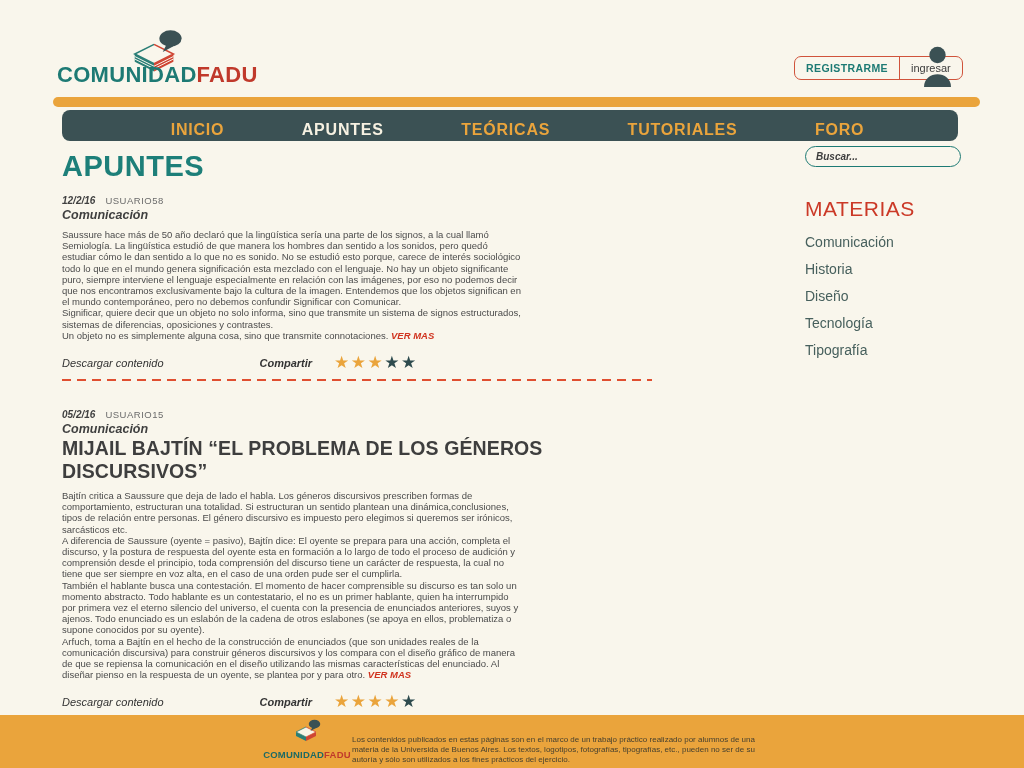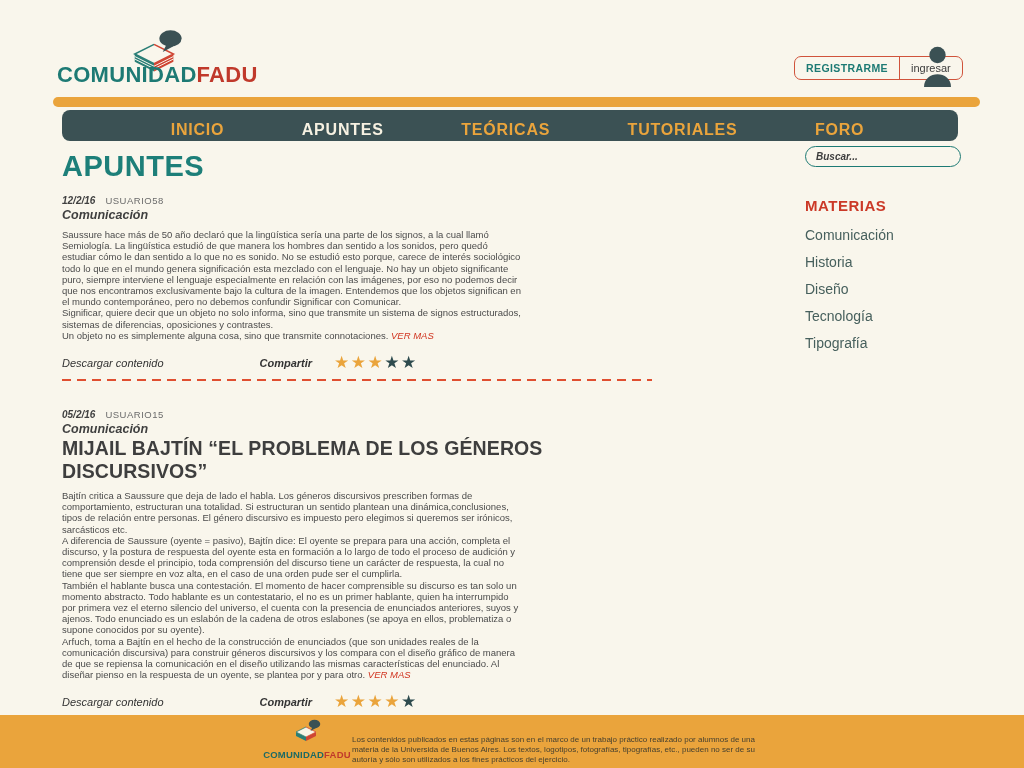--- a/index.html
+++ b/index.html
@@ -32,40 +32,40 @@
   .page-title { font-size:29px; font-weight:700; letter-spacing:.5px; color:#1d7f79; }
 
   .article { margin-top:12px; }
   .meta { display:flex; align-items:baseline; gap:10px; }
   .meta .date { font-size:10px; font-weight:700; font-style:italic; color:#3f3f3f; }
   .meta .user { font-size:9.5px; letter-spacing:.5px; color:#6b6b6b; }
   .category { margin-top:2px; font-size:12.5px; font-weight:700; font-style:italic; color:#3f3f3f; }
   .art-title { margin-top:1px; font-size:19.5px; font-weight:700; color:#3e3e3e; letter-spacing:.1px; }
   .body-wrap { margin-top:7px; width:460px; font-size:9.5px; line-height:11.2px; color:#4b4b4b; }
   .body-text { white-space:pre-line; }
-  .vermas { color:#d0331f; font-weight:400; font-style:italic; cursor:pointer; }
+  .vermas { color:#d0331f; font-weight:700; font-style:italic; cursor:pointer; }
   .actions { margin-top:13px; display:flex; align-items:center; }
   .actions .dl { font-size:11px; font-weight:400; font-style:italic; color:#333; cursor:pointer; }
   .actions .share { font-size:11px; font-weight:700; font-style:italic; color:#333; margin-left:96px; cursor:pointer; }
   .stars { margin-left:22px; font-size:17px; letter-spacing:1.5px; line-height:1; }
   .star.on { color:#eaa43c; }
   .star.off { color:#2e4b4e; }
   .dashed { margin-top:8px; width:590px; height:2px;
             background:repeating-linear-gradient(90deg,#e04f30 0 9px,transparent 9px 15px); }
   .article + .dashed { }
   .spacer18 { height:16px; }
 
   .pagination { width:590px; margin-top:13px; text-align:right; font-size:11px; font-weight:700; font-style:italic; color:#333; }
   .pagination a { text-decoration:none; color:#333; margin-left:13px; cursor:pointer; }
 
   
   .sidebar { position:absolute; left:805px; top:146px; width:158px; }
   .search { width:156px; height:21px; border:1.5px solid #1d7a74; border-radius:11px; background:#f9f6ec; padding:0 10px; font-family:inherit; font-size:10px; font-style:italic; color:#333; outline:none; }
   .search::placeholder { color:#3c3c3c; font-style:italic; font-weight:700; }
-  .materias-title { margin-top:30px; font-size:15px; font-weight:700; letter-spacing:.5px; color:#cb3927; }
+  .materias-title { margin-top:30px; font-size:21px; font-weight:400; letter-spacing:.5px; color:#cb3927; }
   .materias { list-style:none; margin-top:13px; }
   .materias li { font-size:14px; color:#47605d; margin-bottom:11px; cursor:pointer; }
 
   
   .footer { position:absolute; left:0; top:715px; width:1024px; height:53px; background:#eaa43c; }
   .f-logo { position:absolute; left:262px; top:4px; width:90px; text-align:center; }
   .f-logo .f-word { font-size:9.5px; font-weight:700; letter-spacing:.2px; white-space:nowrap; }
   .f-logo .c1 { color:#1d6a64; }
   .f-logo .c2 { color:#c0392b; }
   .f-text { position:absolute; left:352px; top:20px; width:418px; font-size:8px; line-height:10px; color:#46402f; }

